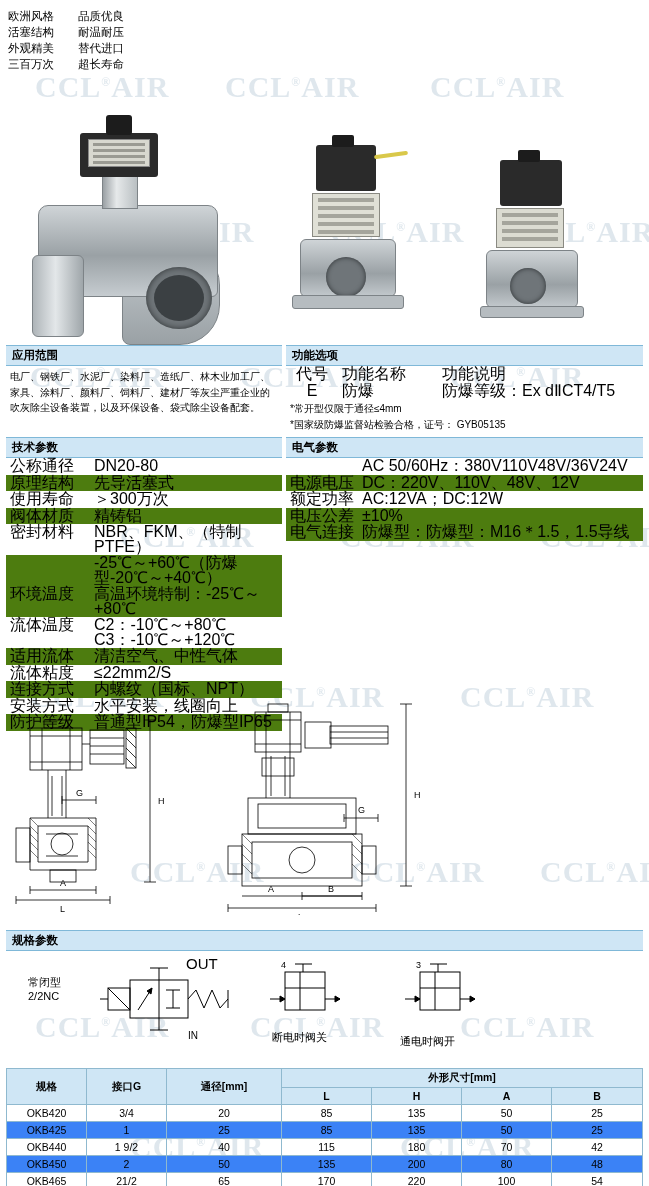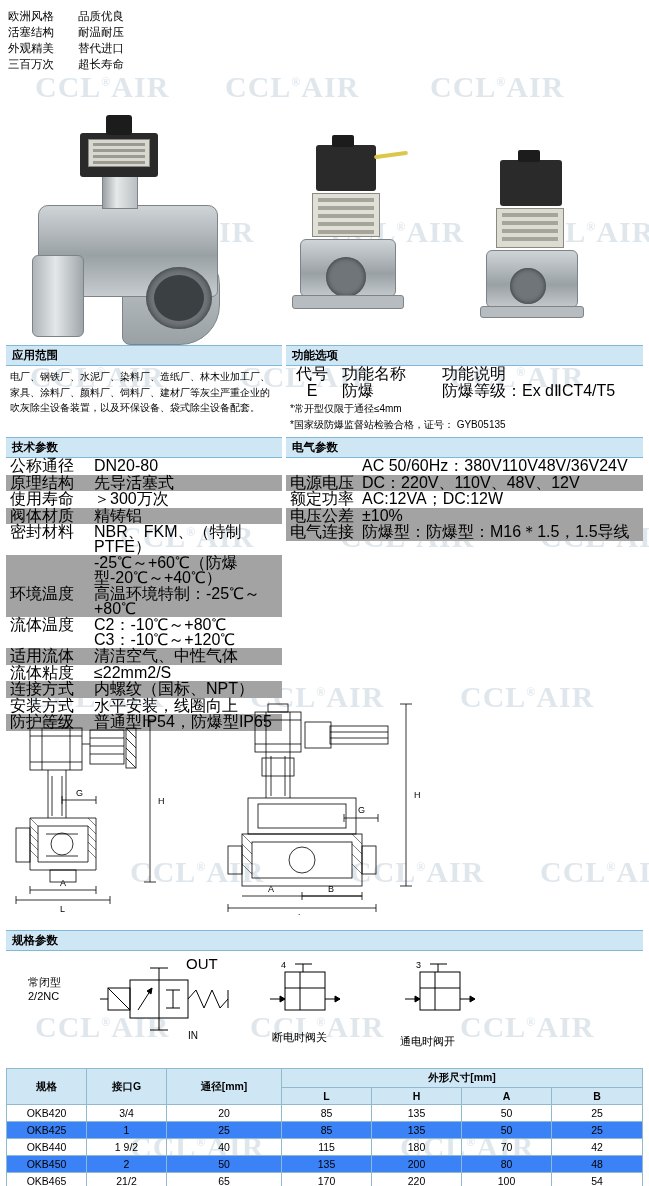--- a/index.html
+++ b/index.html
@@ -82,21 +82,21 @@
     font-weight:bold; font-size:11.5px; padding:2px 6px; color:#000;
   }
   .block { position:absolute; }
 
   .para { font-size:10px; line-height:15.5px; padding:3px 4px 0 4px; }
 
   
   table.spec { border-collapse:collapse; width:100%; font-size:16px; }
   table.spec td { padding:1px 4px; vertical-align:top; line-height:14.5px; }
   table.spec td.k { width:84px; white-space:nowrap; }
-  table.spec tr.alt td { background:#a3a3a3; }
+  table.spec tr.alt td { background:#4d7c0f; }
 
   table.spec2 td.k { width:66px; white-space:nowrap; }
 
   
   .drawings { position:absolute; left:0px; top:700px; width:649px; height:215px; }
   .dwg-svg { position:absolute; left:0; top:0; }
 
   
   .symbols { position:absolute; left:0; top:935px; width:649px; height:120px; }
 

